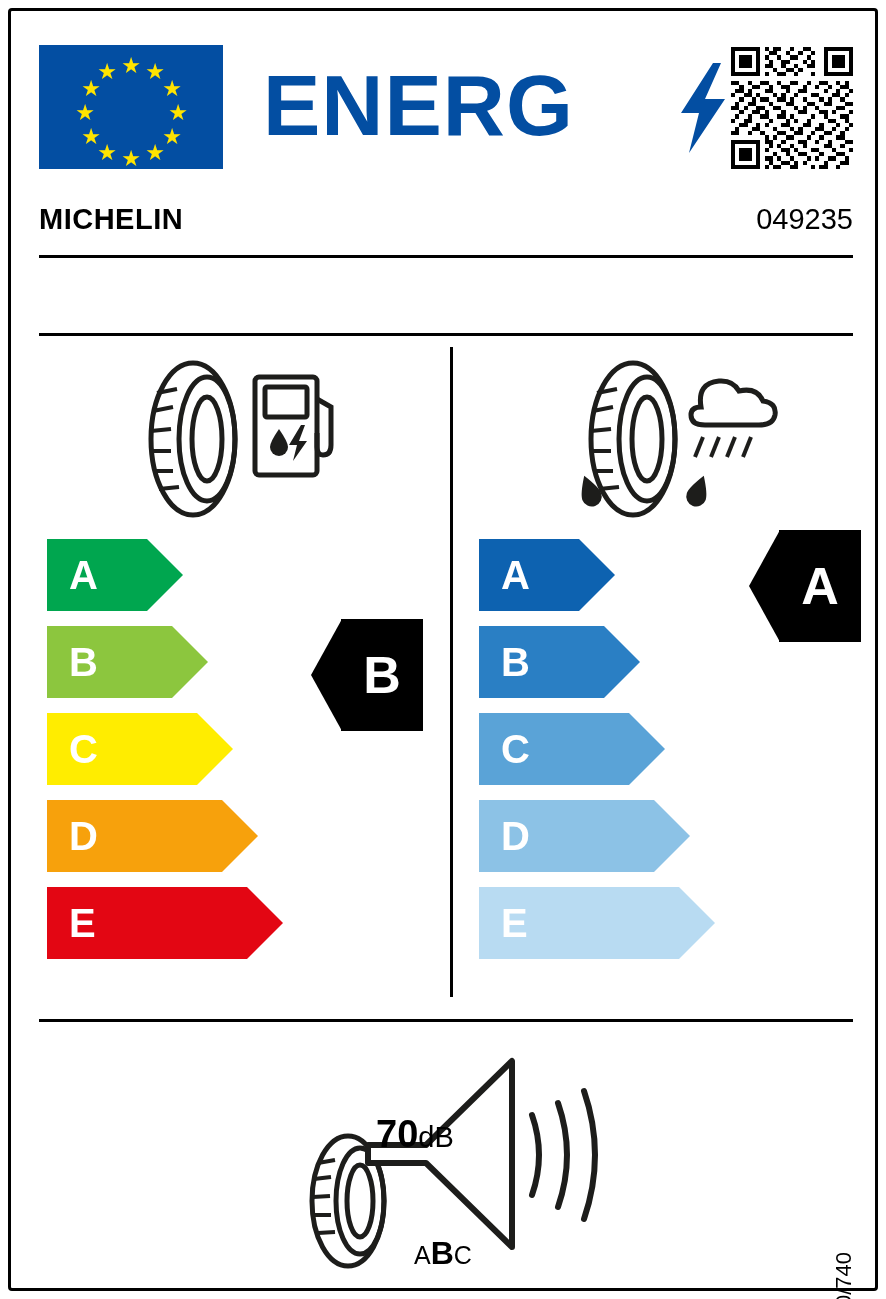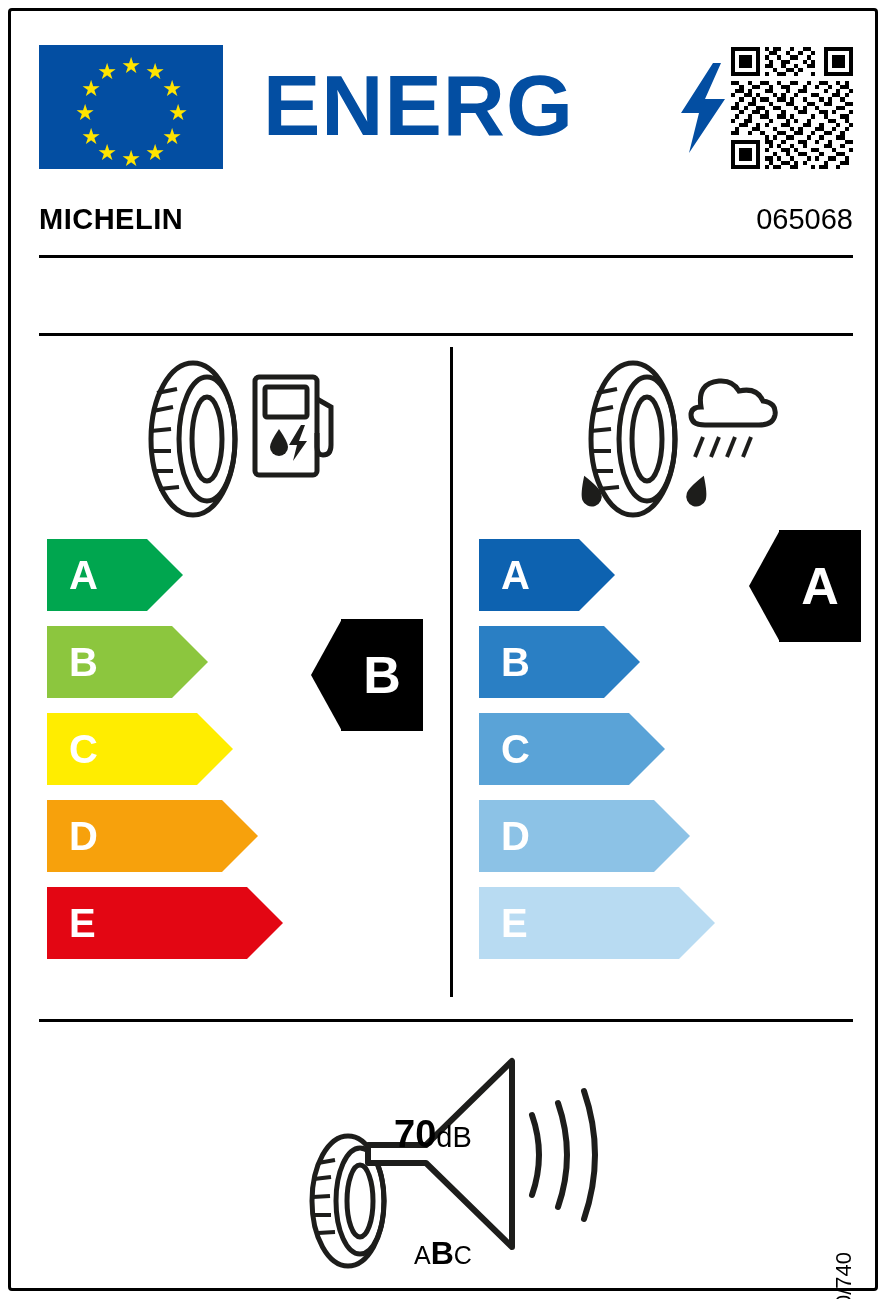--- a/index.html
+++ b/index.html
@@ -185,21 +185,21 @@
   #marker-wet  { left: 738px; top: 519px; }
 
   
   #noise {
     position: absolute;
     left: 285px; top: 1040px;
     width: 320px; height: 230px;
   }
   .noise-db {
     position: absolute;
-    left: 98px; top: 62px;
+    left: 80px; top: 62px;
     font-size: 38px;
     font-weight: bold;
     letter-spacing: 0px;
     text-align: right;
   }
   .noise-db .unit { font-size: 29px; font-weight: normal; }
   .noise-class {
     position: absolute;
     left: 118px; top: 184px;
     font-size: 25px;
@@ -442,21 +442,21 @@
           <rect x="14" y="28" width="2" height="1"></rect>
           <rect x="19" y="28" width="1" height="1"></rect>
           <rect x="21" y="28" width="2" height="1"></rect>
           <rect x="25" y="28" width="1" height="1"></rect>
       </g>
     </svg>
   </div>
 
   <div class="brand-row">
     <div class="brand">MICHELIN</div>
-    <div class="code">065068</div>
+    <div class="code">049235</div>
   </div>
   <div class="rule" id="rule1"></div>
 
   <div class="rule" id="rule2"></div>
 
   <div class="divider"></div>
 
   <svg class="picto" id="picto-fuel" viewBox="0 0 210 160">
     <g fill="none" stroke="#1d1d1b" stroke-width="5">
       <ellipse cx="62" cy="80" rx="42" ry="76"></ellipse>

